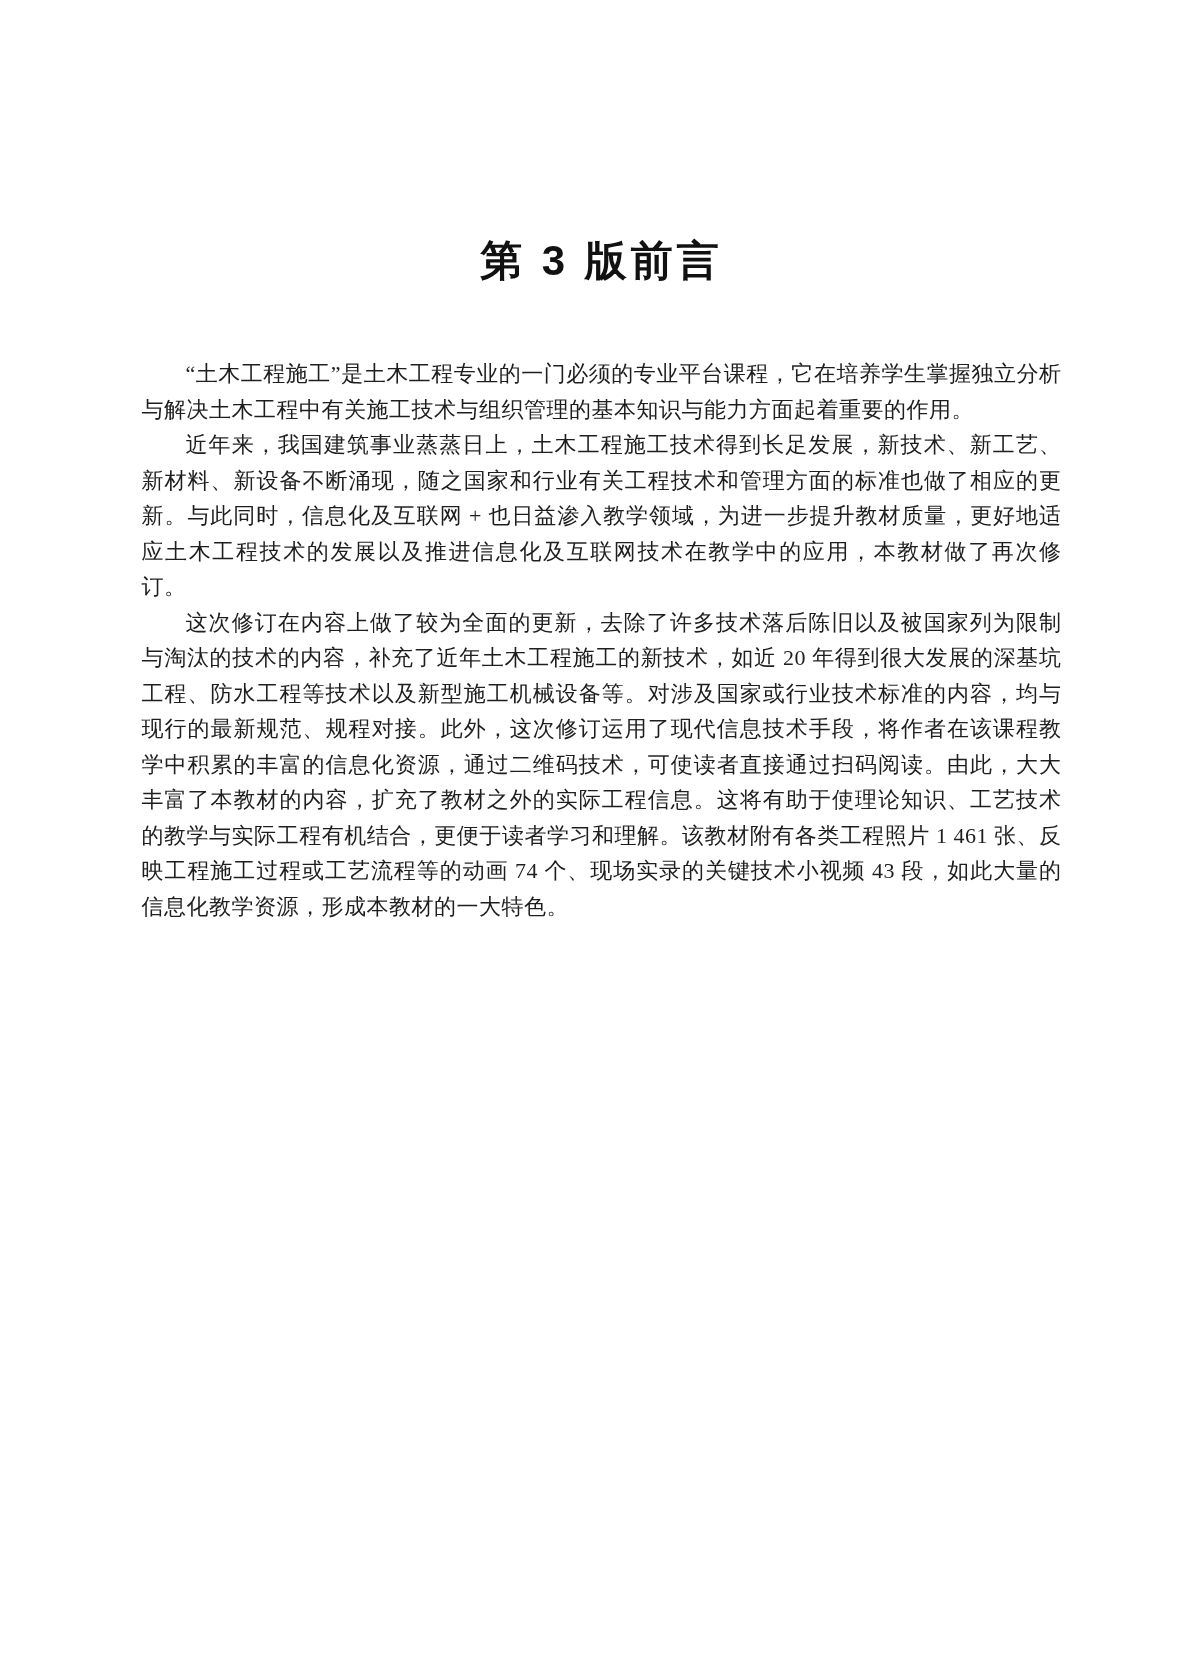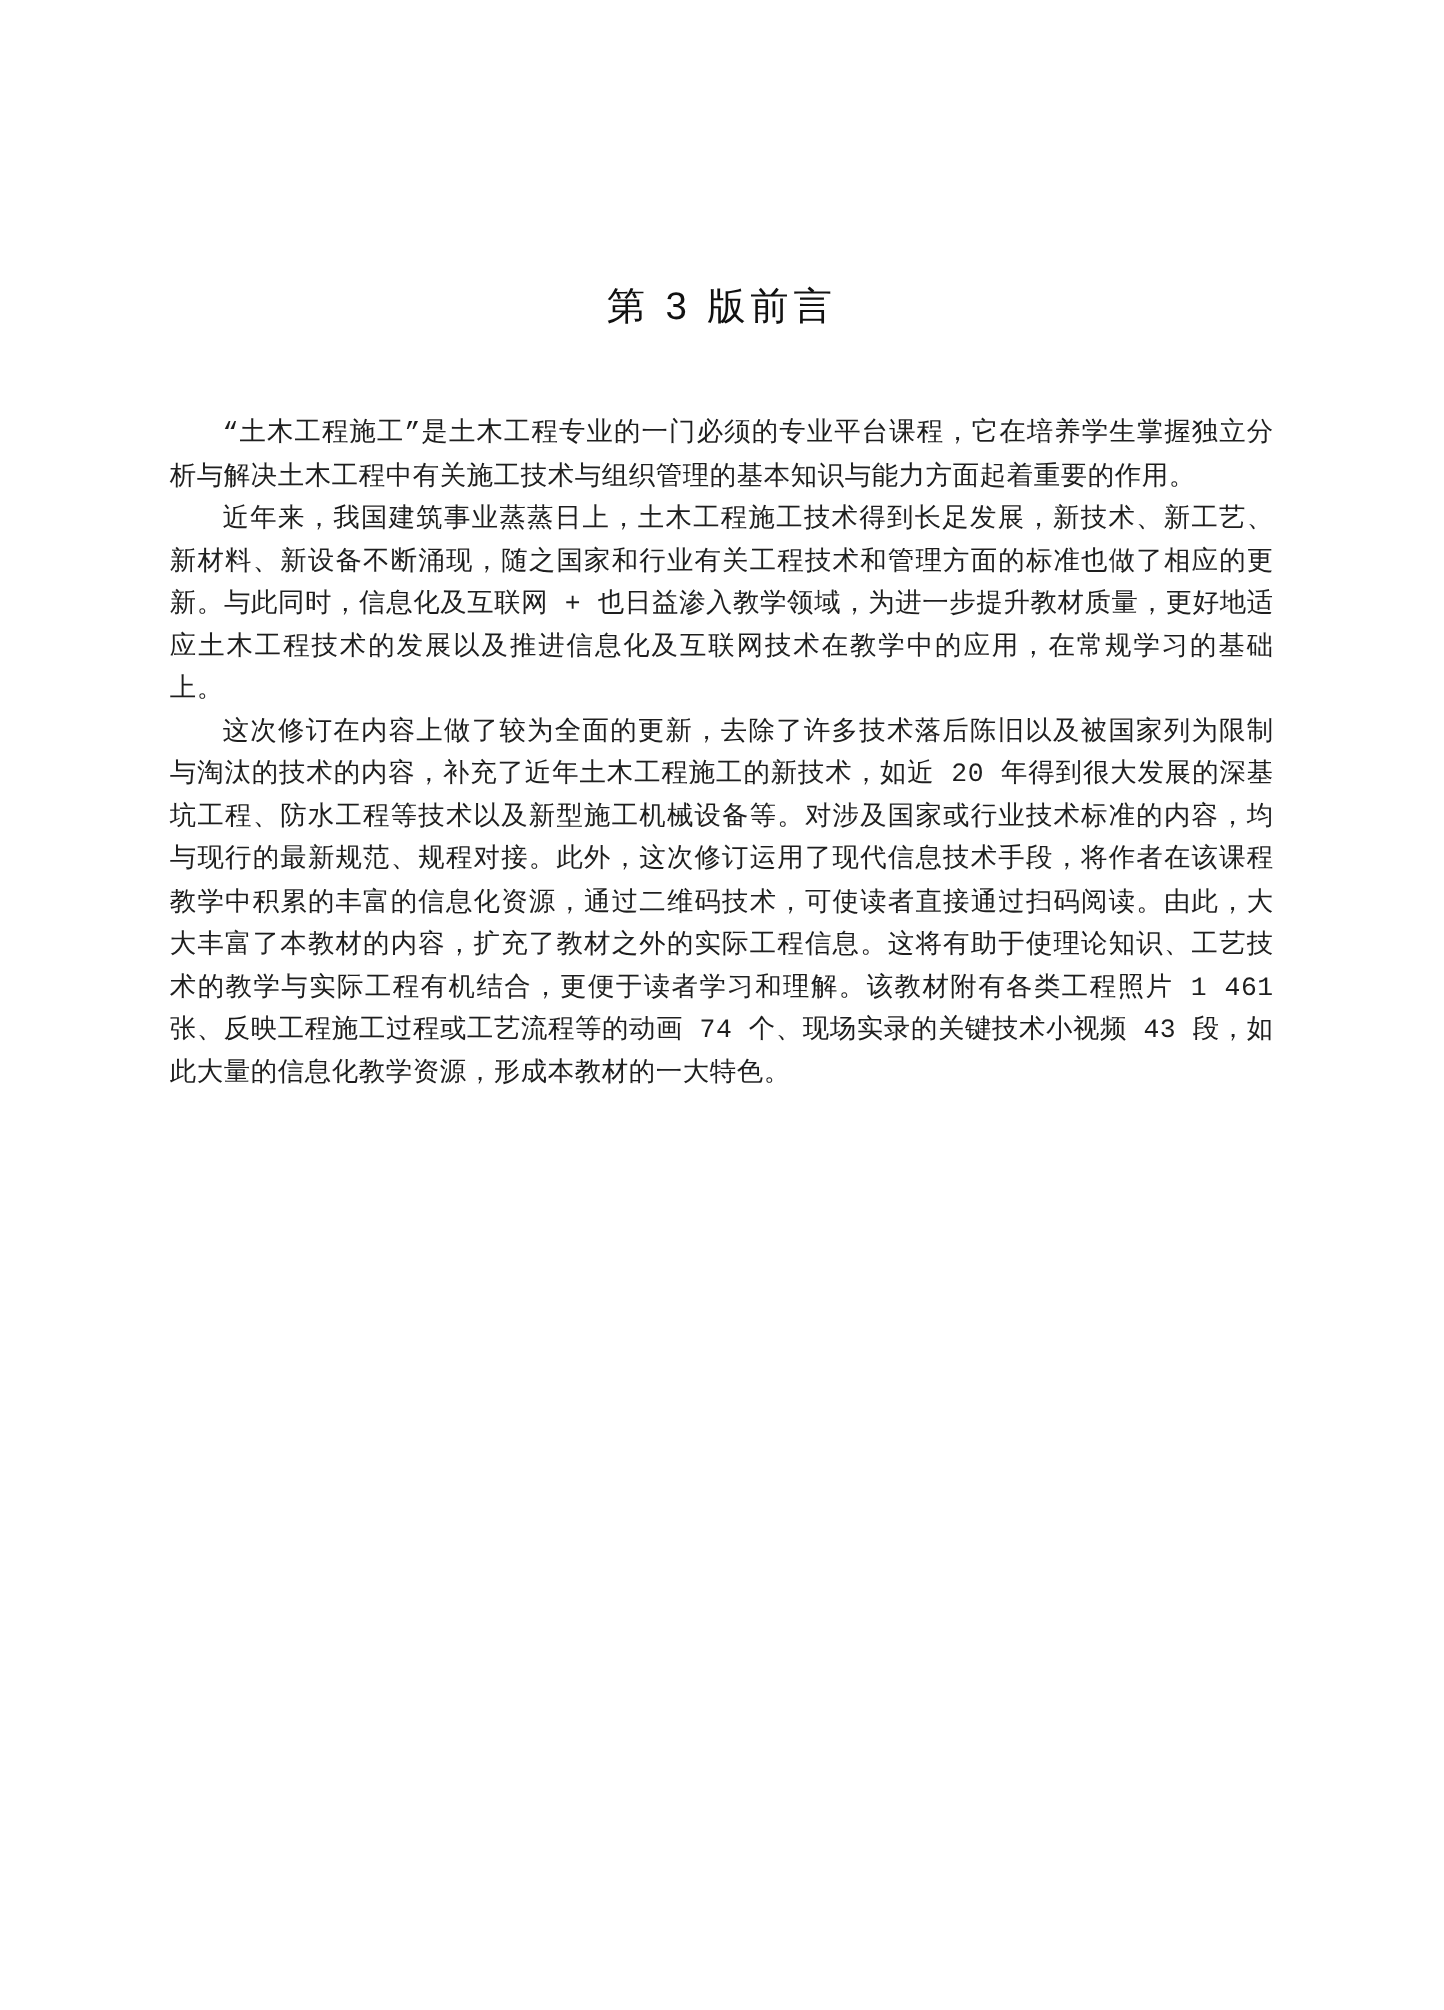--- a/index.html
+++ b/index.html
@@ -12,45 +12,44 @@
     width: 1203px;
     height: 1675px;
     margin: 0 auto;
     background: #ffffff;
     overflow: hidden;
   }
   .doc-title {
     padding-top: 236px;
     text-align: center;
     font-family: "Liberation Sans", "DejaVu Sans", sans-serif;
-    font-weight: 400;
-    font-size: 32px;
+    font-weight: 700;
+    font-size: 42px;
     letter-spacing: 4px;
     color: #111111;
     line-height: 1.2;
   }
   .doc-body {
     width: 920px;
     margin: 70px auto 0 auto;
     color: #1e1e1e;
   }
   .doc-body p {
     font-size: 22px;
     line-height: 35.5px;
     text-align: justify;
     text-justify: inter-ideograph;
     text-indent: 2em;
     letter-spacing: 0.5px;
-    font-family: Liberation Mono, monospace;
   }
 </style>
 </head>
 <body>
 
 <div class="page">
   <h1 class="doc-title">第 3 版前言</h1>
 
   <div class="doc-body">
     <p>“土木工程施工”是土木工程专业的一门必须的专业平台课程，它在培养学生掌握独立分析与解决土木工程中有关施工技术与组织管理的基本知识与能力方面起着重要的作用。</p>
-    <p>近年来，我国建筑事业蒸蒸日上，土木工程施工技术得到长足发展，新技术、新工艺、新材料、新设备不断涌现，随之国家和行业有关工程技术和管理方面的标准也做了相应的更新。与此同时，信息化及互联网 + 也日益渗入教学领域，为进一步提升教材质量，更好地适应土木工程技术的发展以及推进信息化及互联网技术在教学中的应用，在常规学习的基础上。</p>
+    <p>近年来，我国建筑事业蒸蒸日上，土木工程施工技术得到长足发展，新技术、新工艺、新材料、新设备不断涌现，随之国家和行业有关工程技术和管理方面的标准也做了相应的更新。与此同时，信息化及互联网 + 也日益渗入教学领域，为进一步提升教材质量，更好地适应土木工程技术的发展以及推进信息化及互联网技术在教学中的应用，本教材做了再次修订。</p>
     <p>这次修订在内容上做了较为全面的更新，去除了许多技术落后陈旧以及被国家列为限制与淘汰的技术的内容，补充了近年土木工程施工的新技术，如近 20 年得到很大发展的深基坑工程、防水工程等技术以及新型施工机械设备等。对涉及国家或行业技术标准的内容，均与现行的最新规范、规程对接。此外，这次修订运用了现代信息技术手段，将作者在该课程教学中积累的丰富的信息化资源，通过二维码技术，可使读者直接通过扫码阅读。由此，大大丰富了本教材的内容，扩充了教材之外的实际工程信息。这将有助于使理论知识、工艺技术的教学与实际工程有机结合，更便于读者学习和理解。该教材附有各类工程照片 1 461 张、反映工程施工过程或工艺流程等的动画 74 个、现场实录的关键技术小视频 43 段，如此大量的信息化教学资源，形成本教材的一大特色。</p>
   </div>
 </div>
 
 </body></html>

